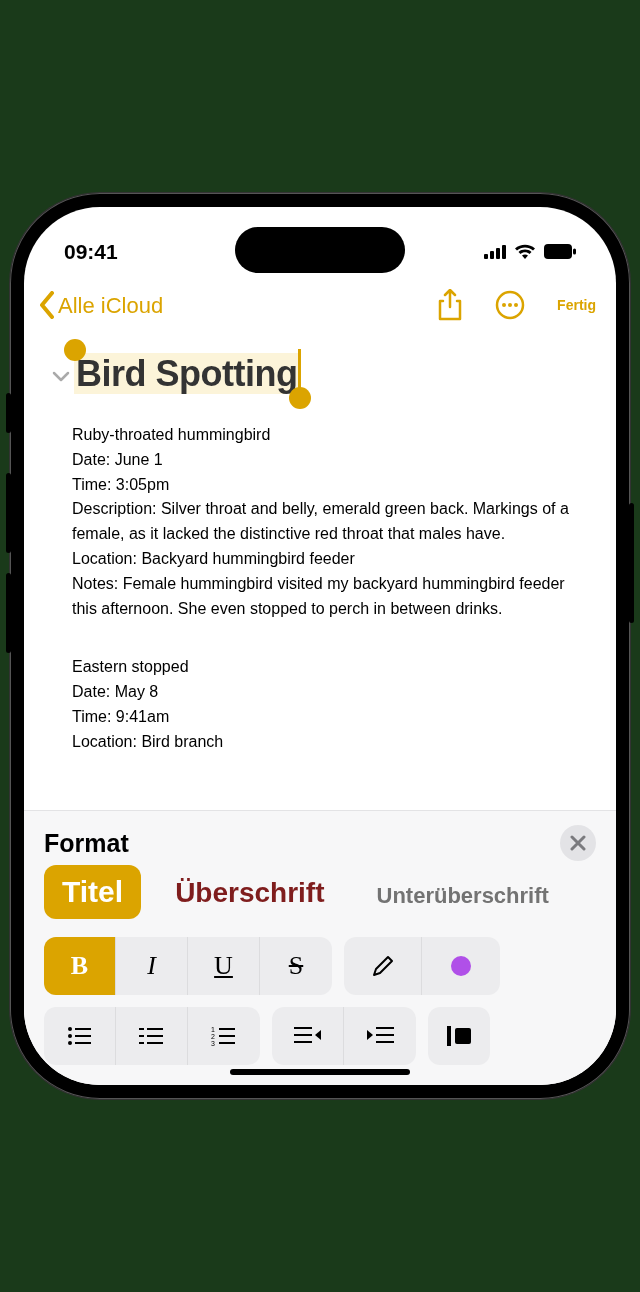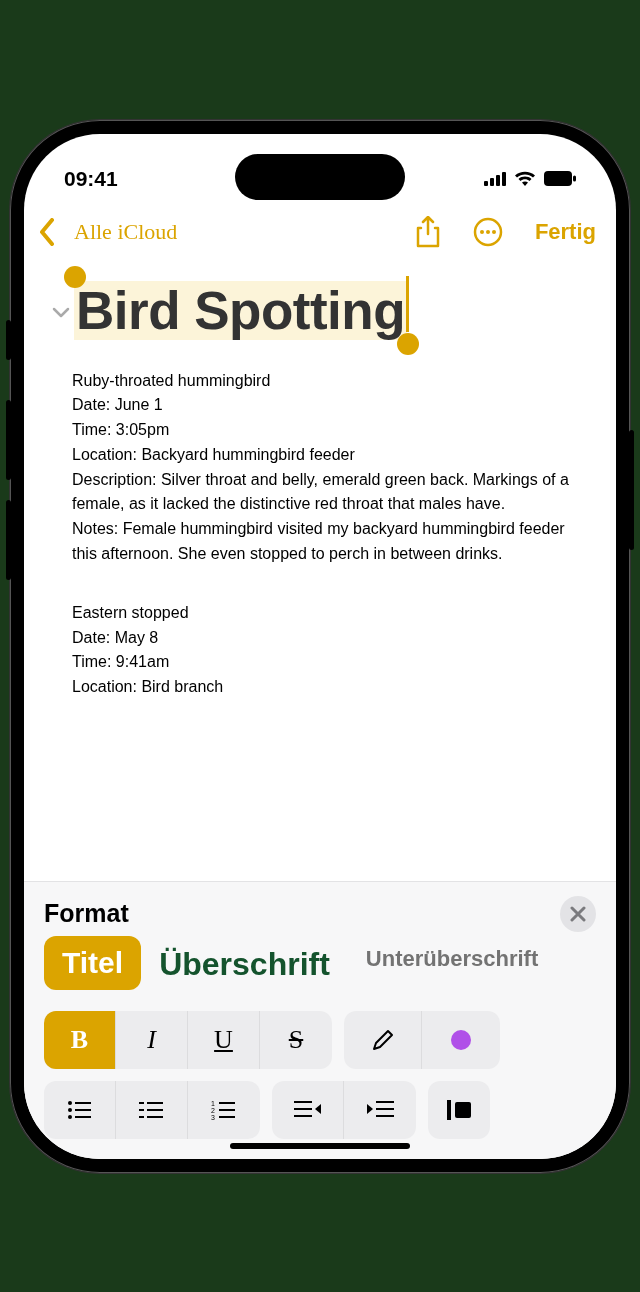--- a/index.html
+++ b/index.html
@@ -6,21 +6,21 @@
     body {
       background: #1a3a1a;
       display: flex;
       justify-content: center;
       align-items: center;
       min-height: 1292px;
       font-family: -apple-system, "SF Pro Text", "Helvetica Neue", Arial, sans-serif;
     }
     .phone {
       width: 620px;
-      height: 1053px;
+      height: 906px;
       background: #000;
       border-radius: 90px;
       padding: 14px;
       position: relative;
       box-shadow: 0 0 0 1px #333, inset 0 0 0 1px #555;
     }
     .side-btn {
       position: absolute;
       background: #000;
       border-radius: 3px;
@@ -62,49 +62,48 @@
     .status-right { display: flex; align-items: center; gap: 8px; }
     .nav-bar {
       height: 56px;
       display: flex;
       align-items: center;
       padding: 0 20px 0 14px;
       gap: 8px;
     }
     .back-btn {
       display: flex;
-      align-items: center;
+      align-items: flex-end;
       color: #dba400;
       font-size: 22px;
-      gap: 18px;
+      gap: 2px;
       flex: 1;
-      font-family: Liberation Serif, serif;
     }
     .nav-actions { display: flex; align-items: center; gap: 32px; }
     .nav-icon { color: #dba400; display: flex; }
-    .done-btn { color: #dba400; font-size: 22px; font-weight: 600; }
+    .done-btn { color: #dba400; font-size: 14px; font-weight: 600; }
     .content {
       flex: 1;
       overflow: hidden;
       padding: 20px 28px 0 28px;
     }
     .title-row {
       display: flex;
       align-items: center;
       gap: 4px;
       margin-bottom: 28px;
       position: relative;
     }
     .chevron-down { color: #aaa; margin-top: 6px;}
     .note-title-wrap {
       position: relative;
       display: inline-block;
     }
     .note-title {
-      font-size: 53px;
+      font-size: 36px;
       font-weight: 700;
       letter-spacing: -0.5px;
       color: #333;
       background: #fcf4d9;
       padding: 0 2px;
       position: relative;
     }
     .cursor-line {
       position: absolute;
       right: -2px;
@@ -146,33 +145,33 @@
       width: 36px; height: 36px;
       background: #e3e3e6;
       border-radius: 50%;
       display: flex;
       align-items: center;
       justify-content: center;
       color: #7a7a7e;
     }
     .style-row {
       display: flex;
-      gap: 0;
-      align-items: flex-start;
+      gap: 16px;
+      align-items: flex-end;
       margin-bottom: 18px;
       overflow: hidden;
     }
     .style-pill {
       padding: 10px 18px;
       border-radius: 12px;
       font-weight: 700;
       white-space: nowrap;
     }
     .style-pill.active { background: #dba400; color: #fff; font-size: 30px; }
-    .style-pill.h { font-size: 32px; color: #14532d; }
+    .style-pill.h { font-size: 28px; color: #7f1d1d; }
     .style-pill.sh { font-size: 22px; color: #737373; font-weight:700;}
     .btn-row {
       display: flex;
       gap: 12px;
       margin-bottom: 12px;
     }
     .seg-group {
       display: flex;
       background: #ececee;
       border-radius: 12px;
@@ -273,22 +272,22 @@
           <span class="note-title">Bird Spotting</span>
           <span class="cursor-line"></span>
           <span class="sel-dot start"></span>
           <span class="sel-dot end"></span>
         </span>
       </div>
       <div class="body-text">
         <p>Ruby-throated hummingbird</p>
         <p>Date: June 1</p>
         <p>Time: 3:05pm</p>
+        <p>Description: Silver throat and belly, emerald green back. Markings of a female, as it lacked the distinctive red throat that males have.</p>
         <p>Location: Backyard hummingbird feeder</p>
-        <p>Description: Silver throat and belly, emerald green back. Markings of a female, as it lacked the distinctive red throat that males have.</p>
         <p>Notes: Female hummingbird visited my backyard hummingbird feeder this afternoon. She even stopped to perch in between drinks.</p>
         <div class="spacer"></div>
         <p>Eastern stopped</p>
         <p>Date: May 8</p>
         <p>Time: 9:41am</p>
         <p>Location: Bird branch</p>
       </div>
     </div>
 
     <div class="format-panel">

